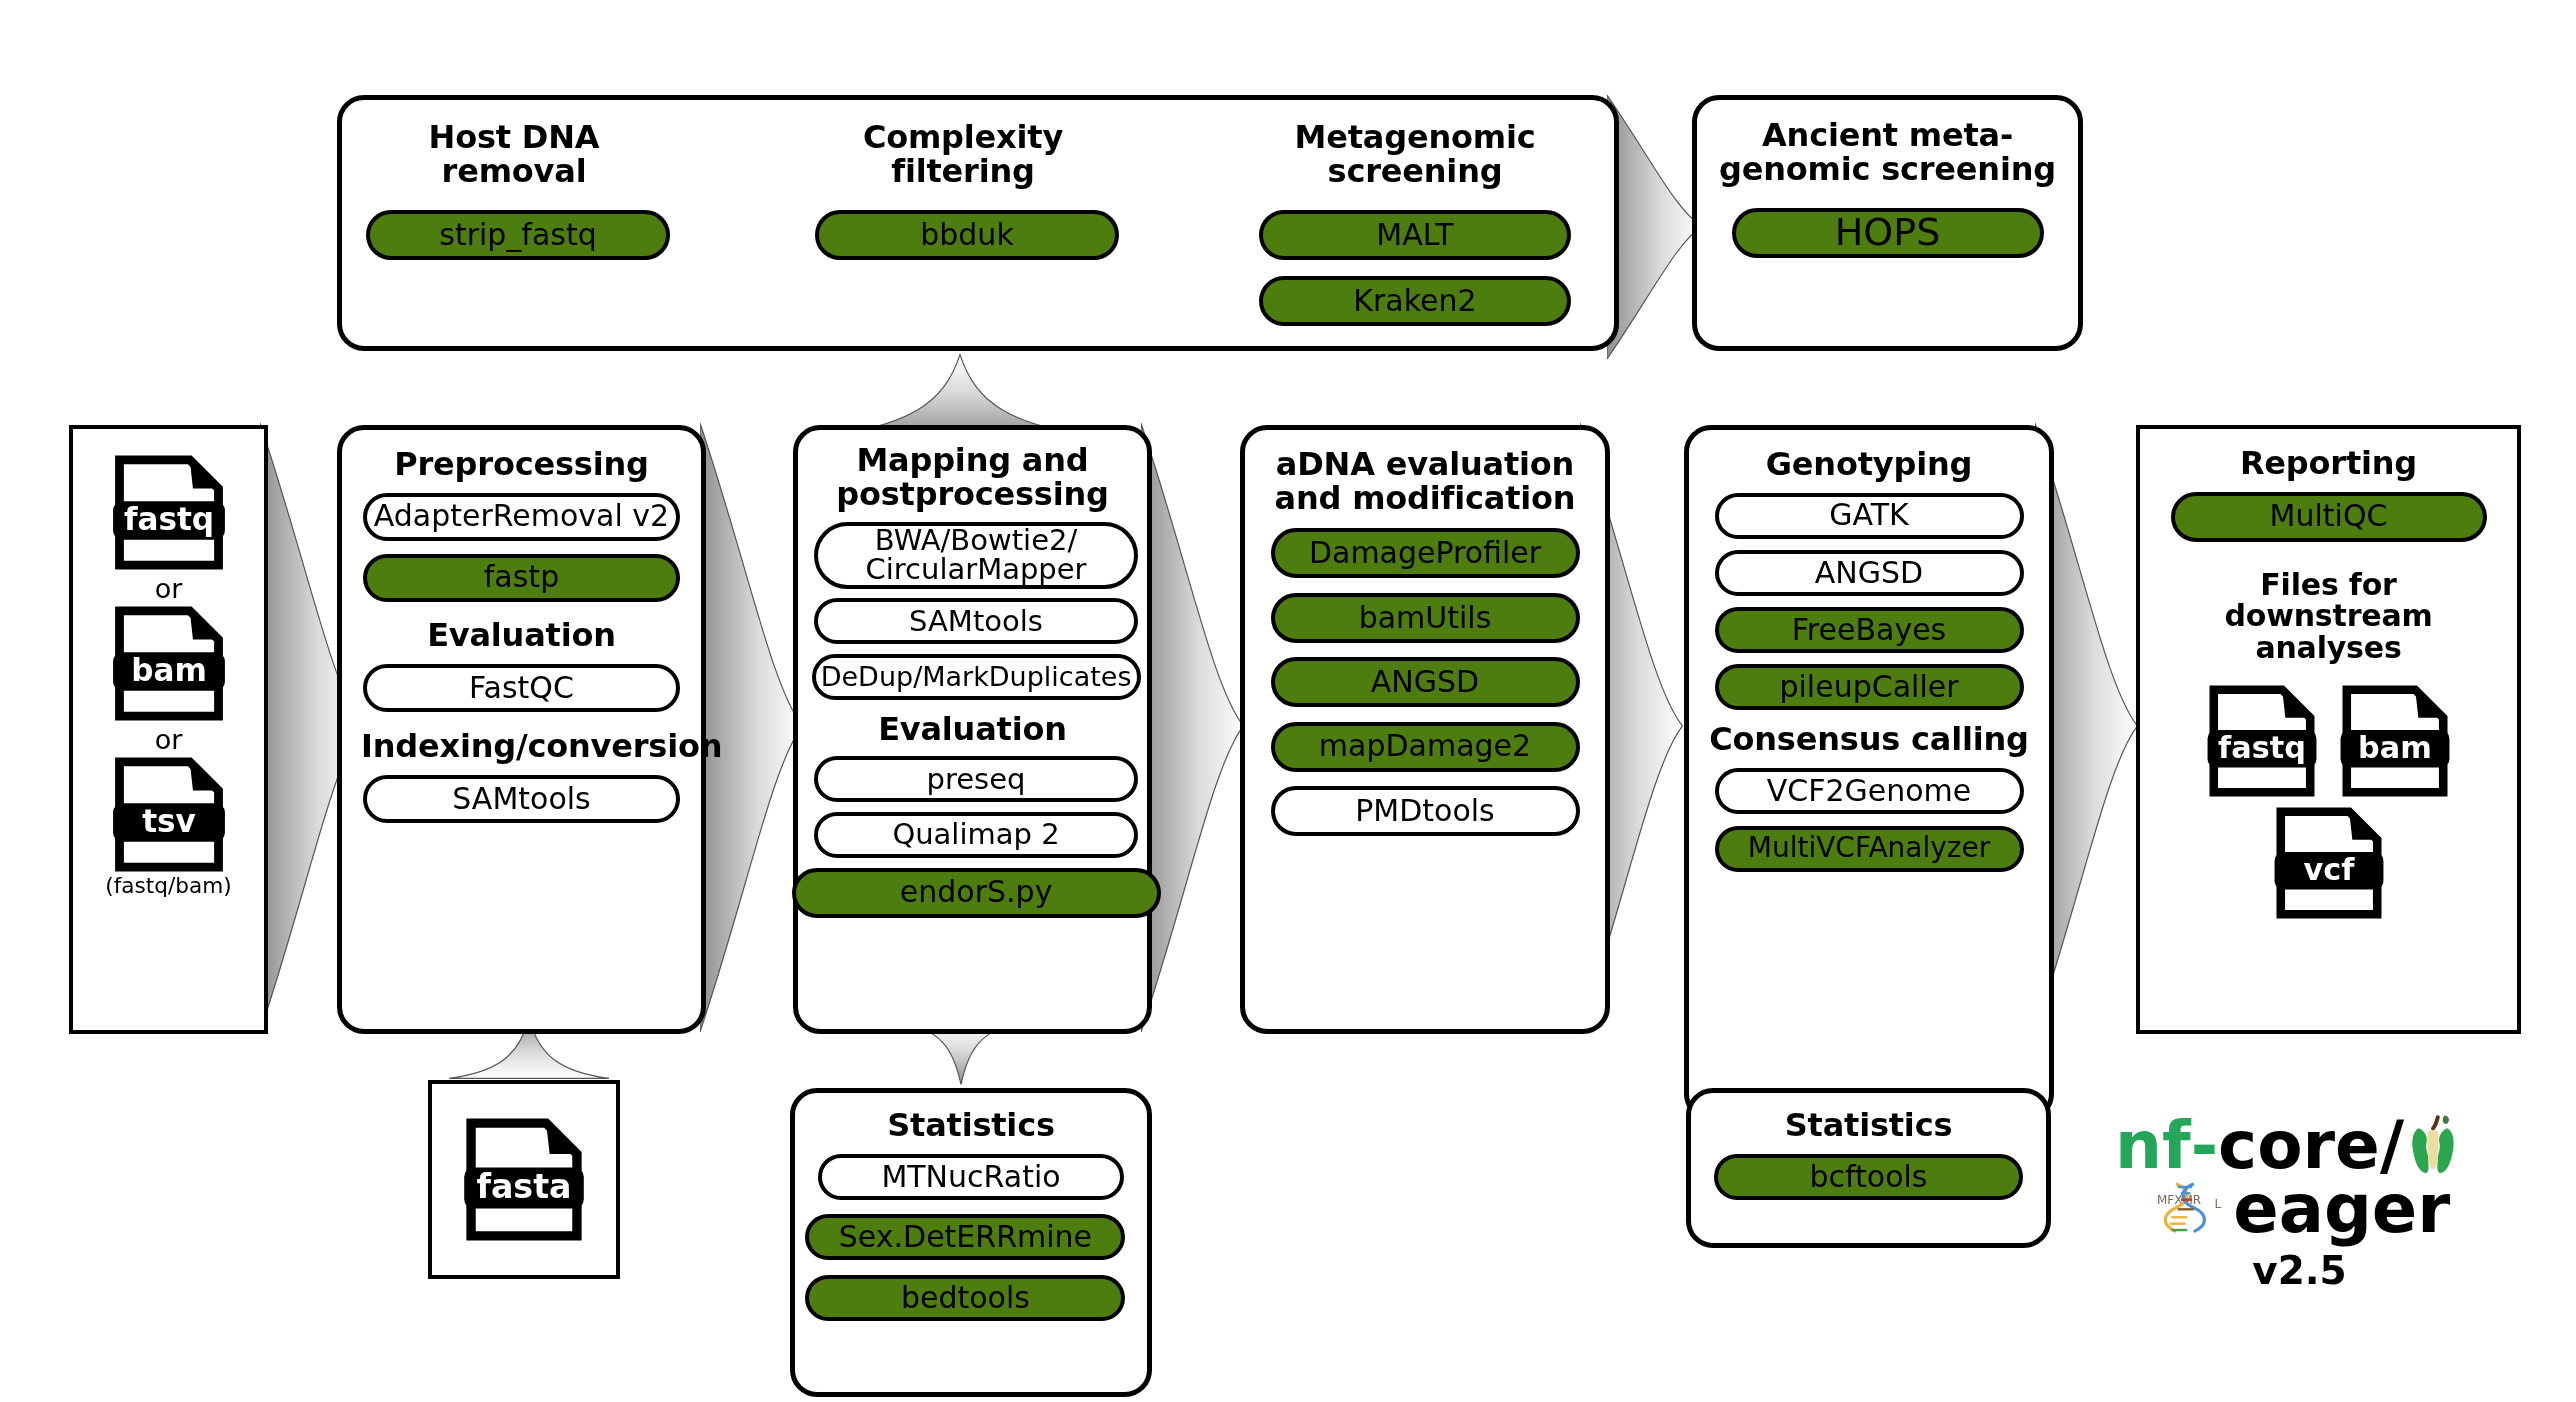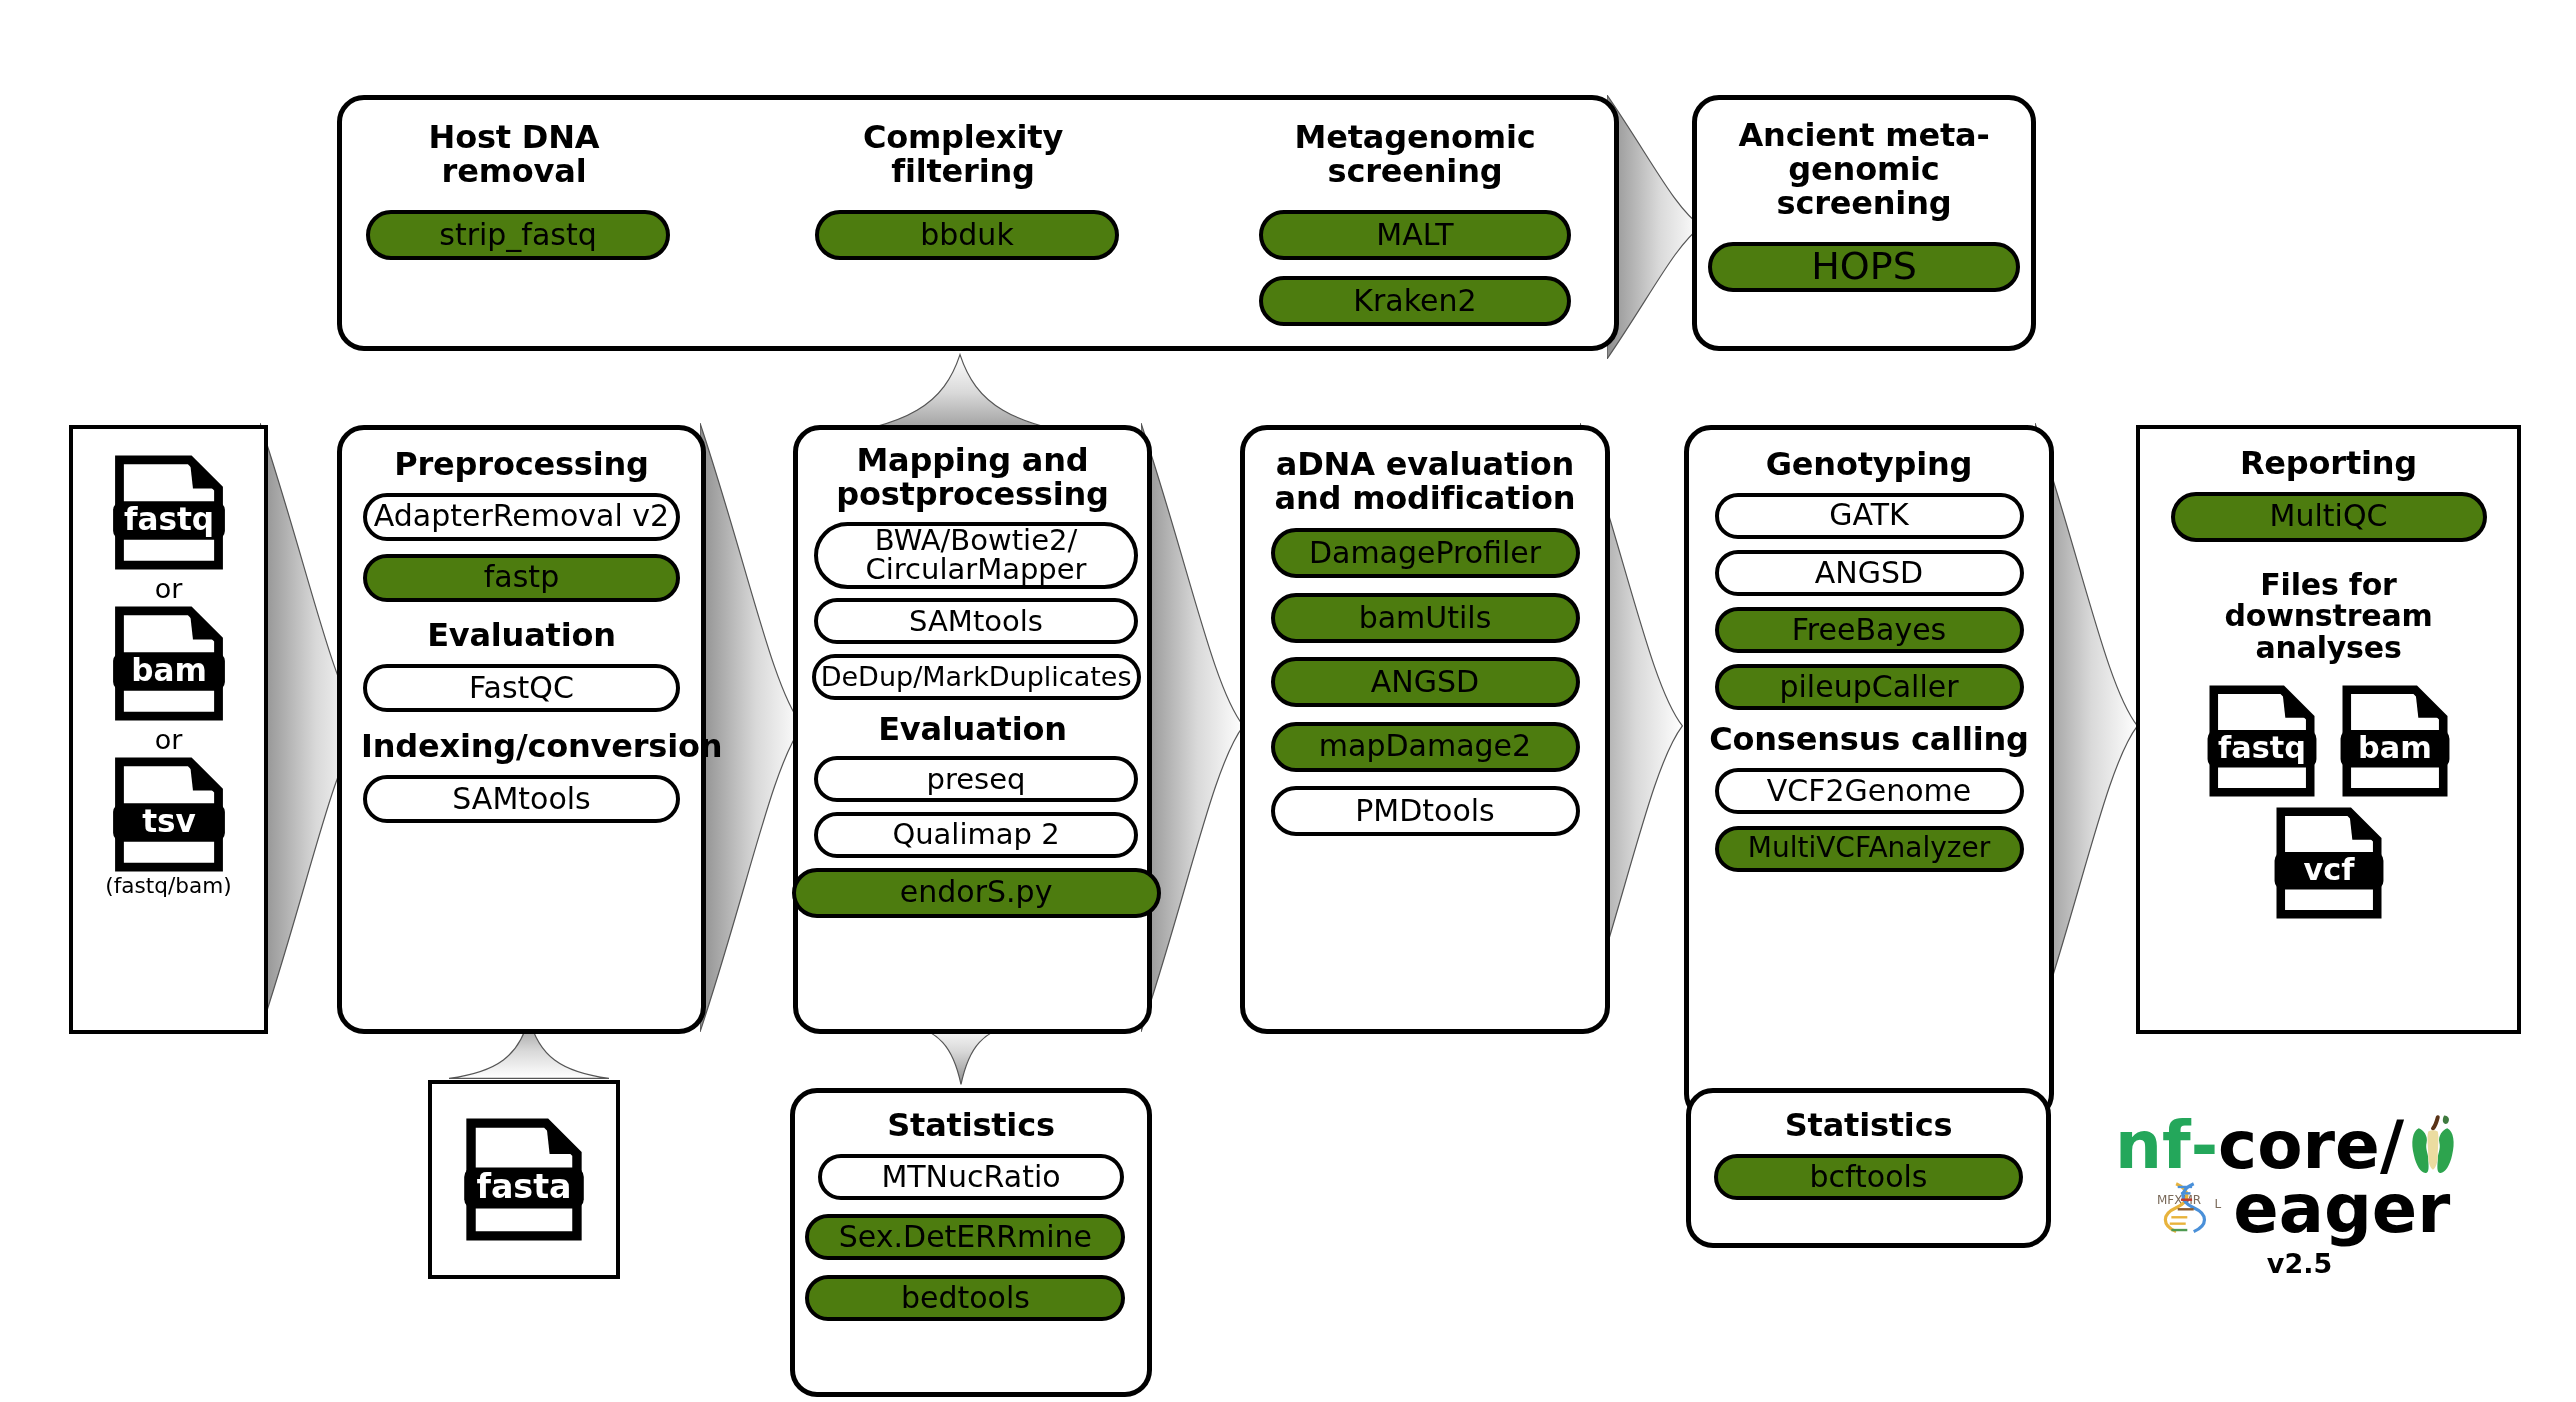--- a/index.html
+++ b/index.html
@@ -166,21 +166,21 @@
       </div>
       <div class="pill green" style="margin-top:21px;width:312px;height:50px;font-size:30px;">
         <span>MALT</span>
       </div>
       <div class="pill green" style="margin-top:16px;width:312px;height:50px;font-size:30px;">
         <span>Kraken2</span>
       </div>
     </div>
   </div>
 
-  <div class="box round" style="left:1692px;top:95px;width:344px;height:256px;">
+  <div class="box round" style="left:1692px;top:95px;width:391px;height:256px;">
     <div class="grouptitle" style="margin-top:19px;font-size:32px;">
       <div>Ancient meta-</div>
       <div>genomic screening</div>
     </div>
     <div class="pill green" style="margin-top:21px;width:312px;height:50px;font-size:38px;">
       <span>HOPS</span>
     </div>
   </div>
 
   <div class="box sharp" style="left:69px;top:425px;width:199px;height:609px;">
@@ -416,18 +416,18 @@
           <line x1="40" y1="32" x2="54" y2="32" stroke="#C0392B" stroke-width="3"></line>
           <line x1="36" y1="44" x2="56" y2="44" stroke="#8B5A2B" stroke-width="3"></line>
           <line x1="28" y1="54" x2="48" y2="54" stroke="#E8B33C" stroke-width="3"></line>
           <line x1="26" y1="62" x2="46" y2="62" stroke="#E8B33C" stroke-width="3"></line>
           <line x1="28" y1="70" x2="48" y2="70" stroke="#4E9A51" stroke-width="3"></line>
           <text x="82" y="42" font-size="15" fill="#7a6a5a" font-family="DejaVu Sans, sans-serif">L</text>
         </svg>
       </span>
       <span class="logo-eager" style="font-size:67px;line-height:0.95;">eager</span>
     </div>
-    <div class="logo-ver" style="font-size:27px;margin-top:1.6px;">v2.5</div>
+    <div class="logo-ver" style="font-size:39px;margin-top:1.6px;">v2.5</div>
   </div>
 
 
 </div>
 
 
 </body></html>

